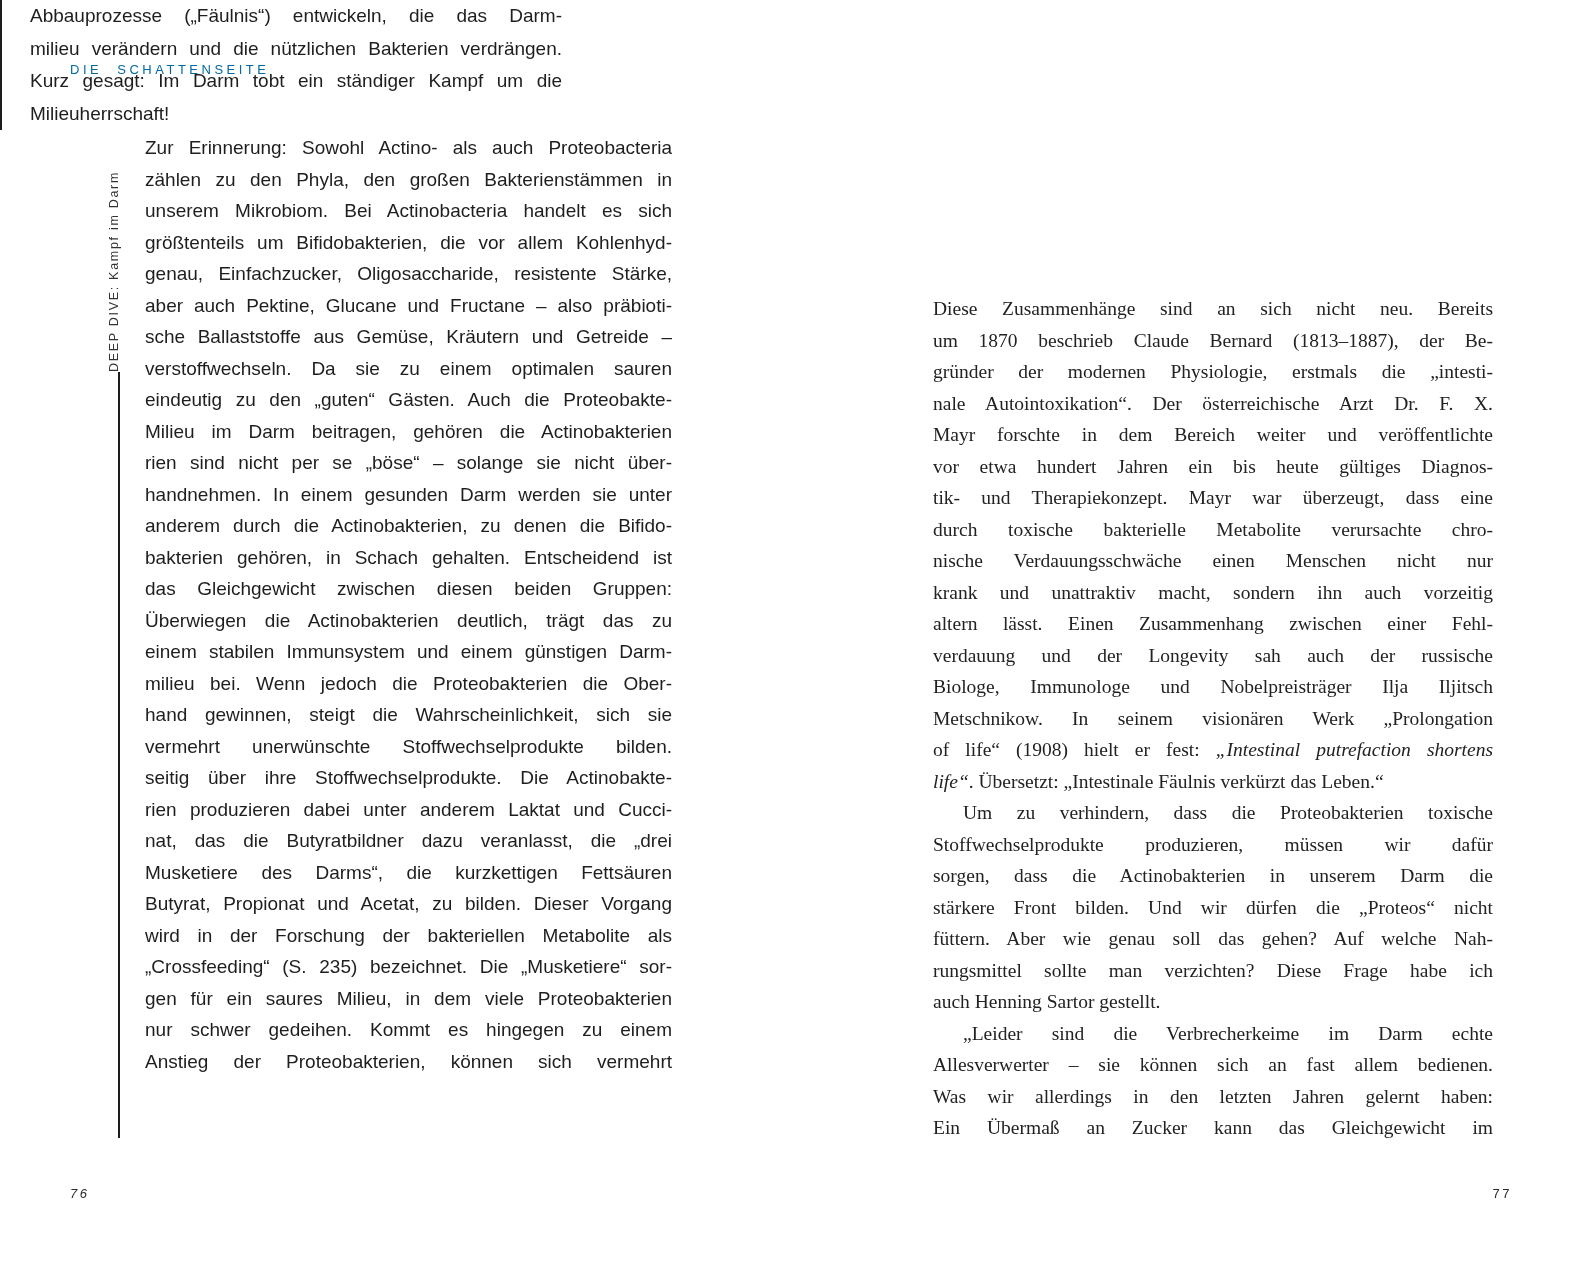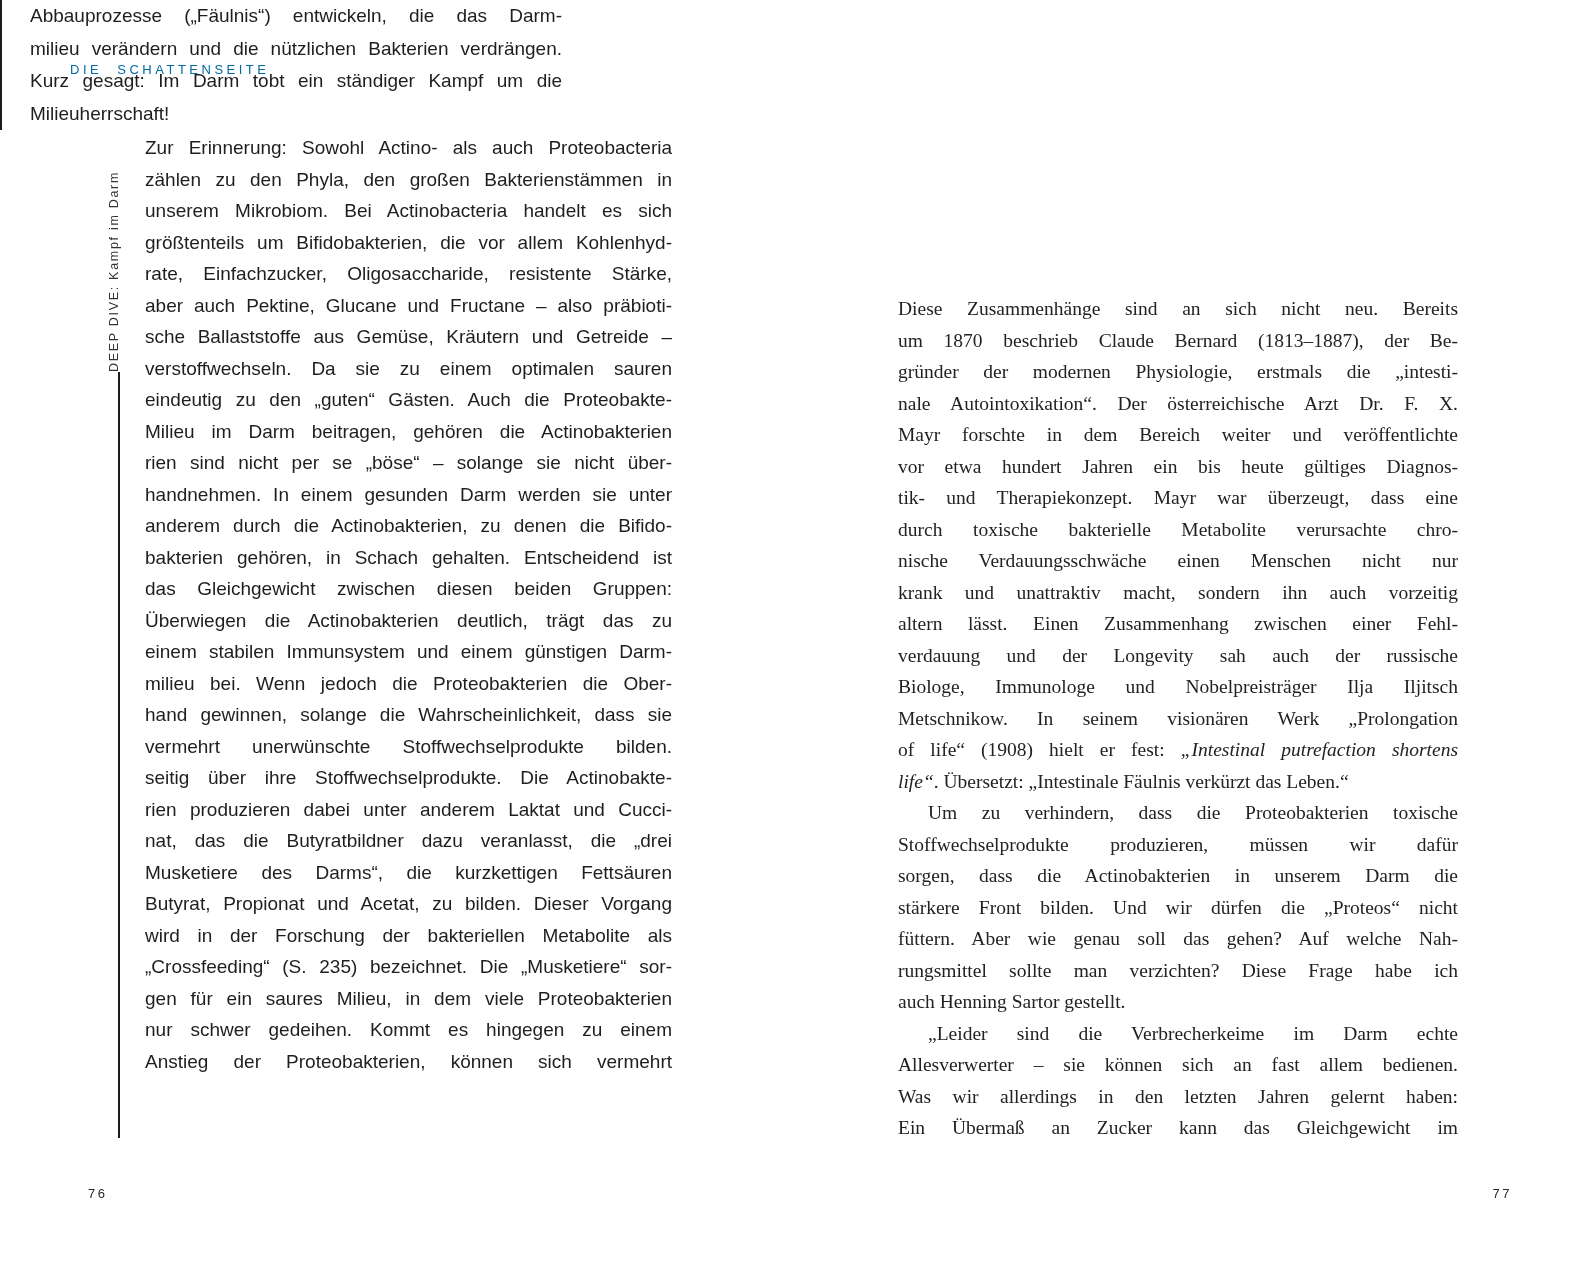--- a/index.html
+++ b/index.html
@@ -25,21 +25,21 @@
     width: 236px; white-space: nowrap;
     font-size: 12.5px; letter-spacing: 1.7px; color: #333333;
   }
   .sidebar-rule {
     position: absolute; left: 118px; top: 372px;
     width: 1.5px; height: 766px; background: #1c1c1c;
   }
 
   .col { position: absolute; }
   .sans { font-family: "Liberation Sans", sans-serif; }
-  .serif { font-family: "Liberation Serif", serif; color: #222222; }
+  .serif { font-family: "Liberation Serif", serif; color: #222222; margin-left: 35px; }
 
   .col-left {
     left: 145px; top: 132px; width: 527px;
     font-size: 19px; line-height: 31.5px;
   }
   .quote {
     left: 906px; top: 139px; width: 532px;
     padding-left: 28px;
     border-left: 2px solid #1c1c1c;
     font-size: 19px; line-height: 32.5px;
@@ -60,55 +60,55 @@
   .quote .line     { height: 32.5px; }
   .col-right .line { height: 31.5px; }
   .line.last  { text-align-last: left; }
   .line.first-indent { text-indent: 30px; }
   .it { font-style: italic; }
 
   .pagenum {
     position: absolute; top: 1186px;
     font-size: 13px; letter-spacing: 2.5px; color: #2b2b2b;
   }
-  .pagenum.pn-left  { left: 88px; }
+  .pagenum.pn-left  { left: 70px; font-style: italic; }
   .pagenum.pn-right { right: 82px; }
 </style>
 </head>
 <body>
 
 <div class="page">
 
   <div class="running-header">DIE SCHATTENSEITE</div>
 
   <div class="sidebar-vertical">DEEP DIVE: Kampf im Darm</div>
 
   <div class="sidebar-rule"></div>
 
   <div class="col col-left sans">
       <div class="para">
         <div class="line">Zur Erinnerung: Sowohl Actino- als auch Proteobacteria</div>
         <div class="line">zählen zu den Phyla, den großen Bakterienstämmen in</div>
         <div class="line">unserem Mikrobiom. Bei Actinobacteria handelt es sich</div>
         <div class="line">größtenteils um Bifidobakterien, die vor allem Kohlenhyd-</div>
-        <div class="line">rate, Einfachzucker, Oligosaccharide, resistente Stärke,</div>
+        <div class="line">genau, Einfachzucker, Oligosaccharide, resistente Stärke,</div>
         <div class="line">aber auch Pektine, Glucane und Fructane – also präbioti-</div>
         <div class="line">sche Ballaststoffe aus Gemüse, Kräutern und Getreide –</div>
         <div class="line">verstoffwechseln. Da sie zu einem optimalen sauren</div>
         <div class="line">eindeutig zu den „guten“ Gästen. Auch die Proteobakte-</div>
         <div class="line">Milieu im Darm beitragen, gehören die Actinobakterien</div>
         <div class="line">rien sind nicht per se „böse“ – solange sie nicht über-</div>
         <div class="line">handnehmen. In einem gesunden Darm werden sie unter</div>
         <div class="line">anderem durch die Actinobakterien, zu denen die Bifido-</div>
         <div class="line">bakterien gehören, in Schach gehalten. Entscheidend ist</div>
         <div class="line">das Gleichgewicht zwischen diesen beiden Gruppen:</div>
         <div class="line">Überwiegen die Actinobakterien deutlich, trägt das zu</div>
         <div class="line">einem stabilen Immunsystem und einem günstigen Darm-</div>
         <div class="line">milieu bei. Wenn jedoch die Proteobakterien die Ober-</div>
-        <div class="line">hand gewinnen, solange die Wahrscheinlichkeit, dass sie</div>
+        <div class="line">hand gewinnen, steigt die Wahrscheinlichkeit, sich sie</div>
         <div class="line">vermehrt unerwünschte Stoffwechselprodukte bilden.</div>
         <div class="line">seitig über ihre Stoffwechselprodukte. Die Actinobakte-</div>
         <div class="line">rien produzieren dabei unter anderem Laktat und Cucci-</div>
         <div class="line">nat, das die Butyratbildner dazu veranlasst, die „drei</div>
         <div class="line">Musketiere des Darms“, die kurzkettigen Fettsäuren</div>
         <div class="line">Butyrat, Propionat und Acetat, zu bilden. Dieser Vorgang</div>
         <div class="line">wird in der Forschung der bakteriellen Metabolite als</div>
         <div class="line">„Crossfeeding“ (S. 235) bezeichnet. Die „Musketiere“ sor-</div>
         <div class="line">gen für ein saures Milieu, in dem viele Proteobakterien</div>
         <div class="line">nur schwer gedeihen. Kommt es hingegen zu einem</div>

